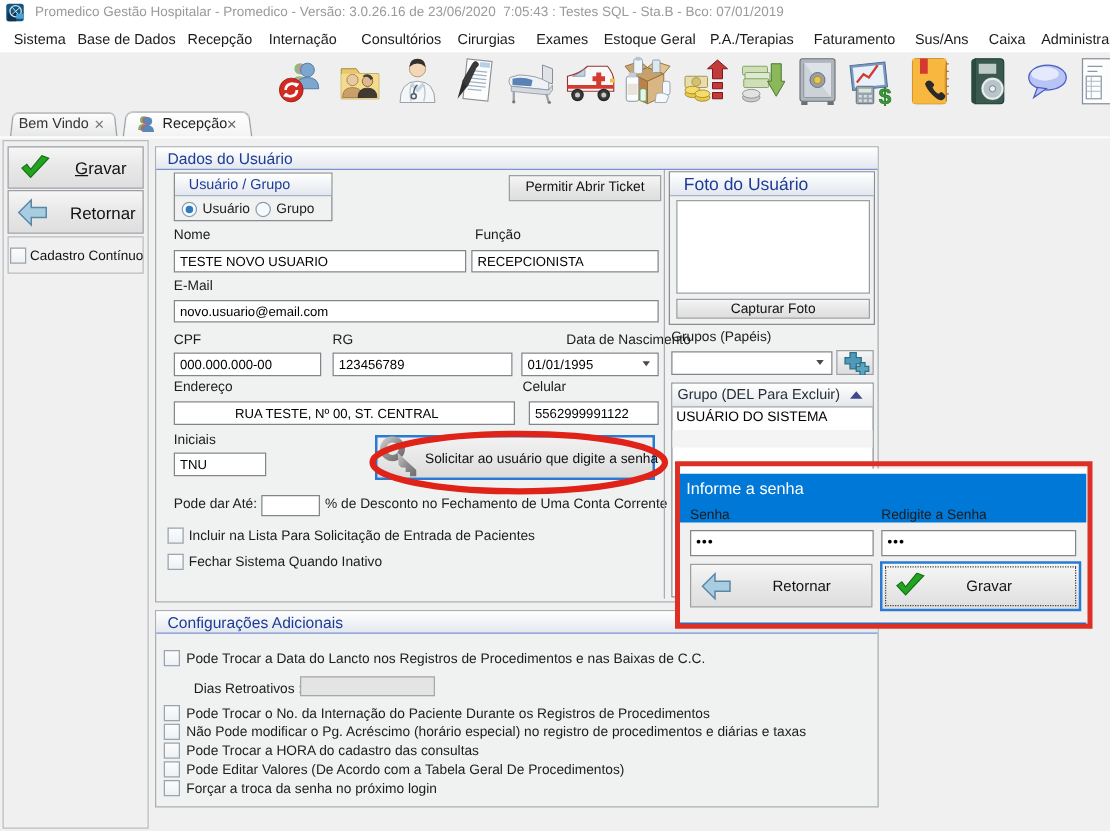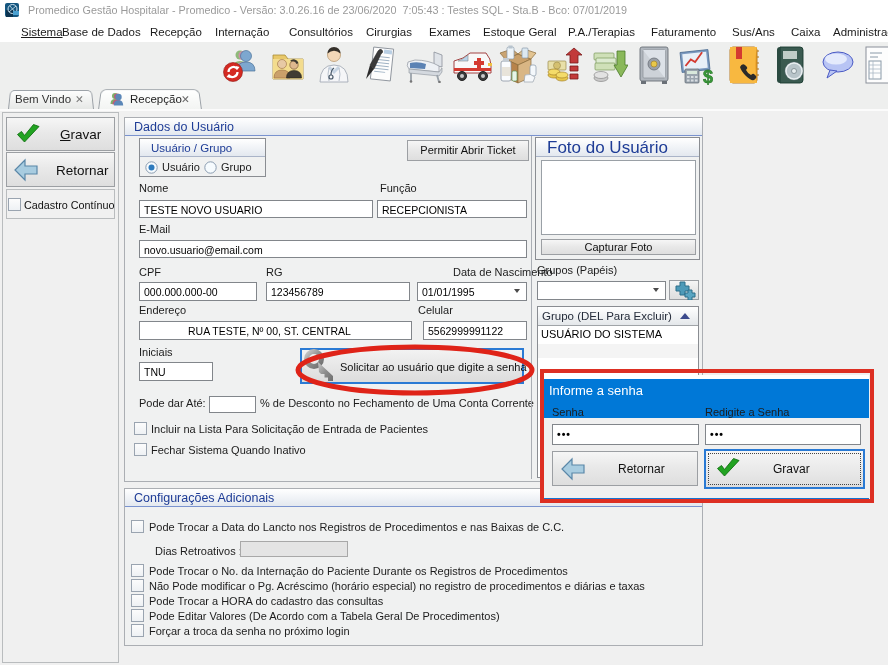--- a/index.html
+++ b/index.html
@@ -21,21 +21,21 @@
 <svg style="left:4px;top:2px" width="17" height="17" viewBox="0 0 17 17">
   <rect x="1" y="1" width="14" height="14" rx="2" fill="#15567f"></rect>
   <rect x="2" y="8" width="7" height="7" fill="#0c3450"></rect>
   <circle cx="8.5" cy="7" r="4.5" fill="none" stroke="#cfe3ef" stroke-width="1"></circle>
   <path d="M5 10 L12 4 M6 4 L11 10" stroke="#cfe3ef" stroke-width="0.8" fill="none"></path>
   <rect x="9" y="9" width="6" height="4" fill="#4aa0d0"></rect>
 </svg>
 <div class="abs" style="left:28px;top:4px;font-size:10.8px;color:#9a9a9a;white-space:nowrap;">Promedico Gestão Hospitalar - Promedico - Versão: 3.0.26.16 de 23/06/2020&nbsp; 7:05:43 : Testes SQL - Sta.B - Bco: 07/01/2019</div>
 
 <div class="abs" style="left:0;top:20px;width:888px;height:22px;background:#ffffff;"></div>
-<div class="abs" style="left:21px;top:26px;font-size:11.5px;color:#1b1b1b;white-space:nowrap;text-decoration:underline;">Sistema</div>
+<div class="abs" style="left:11px;top:26px;font-size:11.5px;color:#1b1b1b;white-space:nowrap;">Sistema</div>
 <div class="abs" style="left:62px;top:26px;font-size:11.5px;color:#1b1b1b;white-space:nowrap;">Base de Dados</div>
 <div class="abs" style="left:150px;top:26px;font-size:11.5px;color:#1b1b1b;white-space:nowrap;">Recepção</div>
 <div class="abs" style="left:215px;top:26px;font-size:11.5px;color:#1b1b1b;white-space:nowrap;">Internação</div>
 <div class="abs" style="left:289px;top:26px;font-size:11.5px;color:#1b1b1b;white-space:nowrap;">Consultórios</div>
 <div class="abs" style="left:366px;top:26px;font-size:11.5px;color:#1b1b1b;white-space:nowrap;">Cirurgias</div>
 <div class="abs" style="left:429px;top:26px;font-size:11.5px;color:#1b1b1b;white-space:nowrap;">Exames</div>
 <div class="abs" style="left:483px;top:26px;font-size:11.5px;color:#1b1b1b;white-space:nowrap;">Estoque Geral</div>
 <div class="abs" style="left:568px;top:26px;font-size:11.5px;color:#1b1b1b;white-space:nowrap;">P.A./Terapias</div>
 <div class="abs" style="left:651px;top:26px;font-size:11.5px;color:#1b1b1b;white-space:nowrap;">Faturamento</div>
 <div class="abs" style="left:732px;top:26px;font-size:11.5px;color:#1b1b1b;white-space:nowrap;">Sus/Ans</div>
@@ -315,21 +315,21 @@
 <div class="input" style="left:209px;top:396px;width:47px;height:17px;"></div>
 <div class="lbl" style="left:260px;top:397px;">% de Desconto no Fechamento de Uma Conta Corrente</div>
 <div class="cb" style="left:134px;top:422px;"></div>
 <div class="lbl" style="left:151px;top:423px;">Incluir na Lista Para Solicitação de Entrada de Pacientes</div>
 <div class="cb" style="left:134px;top:443px;"></div>
 <div class="lbl" style="left:151px;top:444px;">Fechar Sistema Quando Inativo</div>
 
 <div class="abs" style="left:531px;top:136px;width:1px;height:343px;background:#aaaeb4;"></div>
 
 <div class="abs" style="left:535px;top:137px;width:165px;height:123px;background:#f0f1f1;border:1px solid #8a8d92;"></div>
-<div class="abs" style="left:536px;top:138px;width:163px;height:19px;background:linear-gradient(#ffffff,#e3e8ef);border-bottom:1px solid #aab4c8;color:#1e3c96;font-size:17px;padding-left:11px;line-height:19px;">Foto do Usuário</div>
+<div class="abs" style="left:536px;top:138px;width:163px;height:19px;background:linear-gradient(#ffffff,#e3e8ef);border-bottom:1px solid #aab4c8;color:#1e3c96;font-size:14px;padding-left:11px;line-height:19px;">Foto do Usuário</div>
 <div class="abs" style="left:541px;top:160px;width:155px;height:75px;background:#ffffff;border:1px solid #9aa0a6;"></div>
 <div class="btn" style="left:541px;top:239px;width:155px;height:16px;line-height:14px;font-size:11px;">Capturar Foto</div>
 
 <div class="lbl" style="left:537px;top:264px;">Grupos (Papéis)</div>
 <div class="input" style="left:537px;top:281px;width:129px;height:19px;"></div>
 <div class="abs" style="left:653px;top:288px;width:0;height:0;border-left:3.5px solid transparent;border-right:3.5px solid transparent;border-top:4.5px solid #4a4a4a;"></div>
 <div class="btn" style="left:669px;top:280px;width:30px;height:20px;"></div>
 <svg style="left:674px;top:281px" width="22" height="19" viewBox="0 0 22 19">
   <path d="M6 1 h5 v4 h4 v5 h-4 v4 h-5 v-4 h-4 v-5 h4 z" fill="#4e9ab8" stroke="#2d6e8a" stroke-width="1"></path>
   <path d="M14 9 h4 v3 h3 v4 h-3 v3 h-4 v-3 h-3 v-4 h3 z" fill="#5aa5c2" stroke="#2d6e8a" stroke-width="1"></path>

